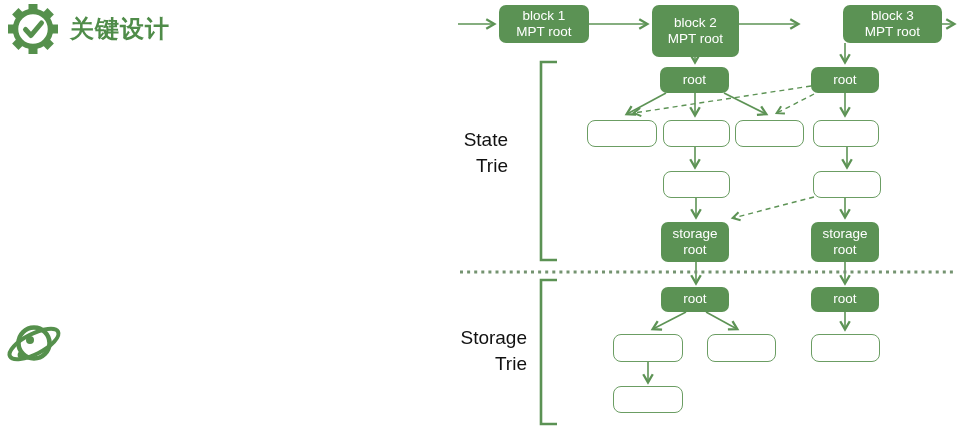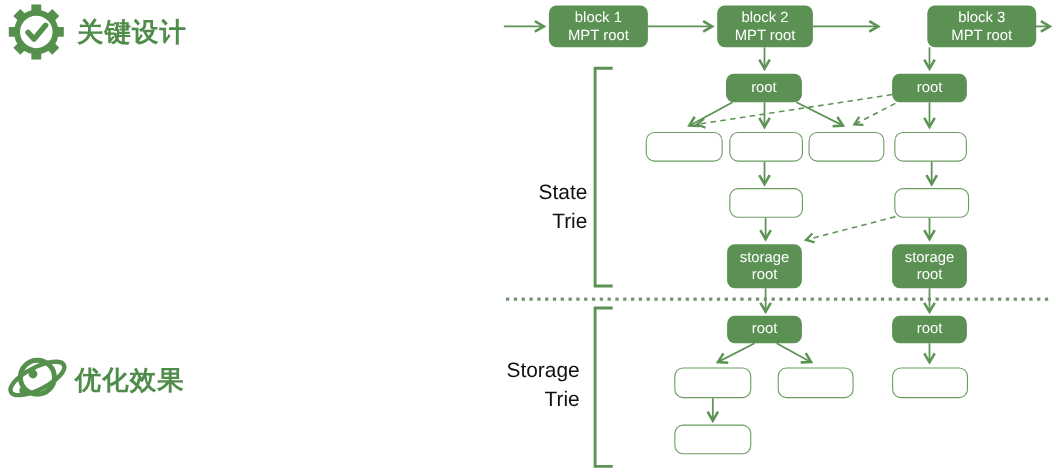--- a/index.html
+++ b/index.html
@@ -69,21 +69,20 @@
 
   <svg class="icon-svg" style="left:3px; top:313px;" width="62" height="62" viewBox="0 0 62 62">
     <g stroke="#55904c" fill="none">
       <circle cx="31" cy="30" r="15.5" stroke-width="4.5"></circle>
       <ellipse cx="31" cy="31" rx="27" ry="10" stroke-width="4" transform="rotate(-27 31 31)"></ellipse>
       <circle cx="27" cy="27" r="4" fill="#55904c" stroke="none"></circle>
       <circle cx="18" cy="42" r="3.4" fill="#55904c" stroke="none"></circle>
     </g>
   </svg>
 
-  <div class="abs section-title" style="left:68px; top:330px;">优化效果</div>
 
 
   <svg class="overlay" viewBox="0 0 520 433">
     <defs>
       <marker id="ah" viewBox="0 0 10 10" refX="7.2" refY="5" markerWidth="8.5" markerHeight="8.5" orient="auto">
         <path d="M1.5,1.5 L7.5,5 L1.5,8.5" fill="none" stroke="#5d9355" stroke-width="1.7"></path>
       </marker>
     </defs>
 
     <g stroke="#5d9355" stroke-width="1.6" fill="none" marker-end="url(#ah)">
@@ -125,21 +124,21 @@
     <path d="M20,272 H517" stroke="#749370" stroke-width="3" stroke-dasharray="3 4.1" fill="none"></path>
 
     <g stroke="#5b9254" stroke-width="2.6" fill="none">
       <path d="M117,62 H101 V260 H117"></path>
       <path d="M117,280 H101 V424 H117"></path>
     </g>
   </svg>
 
   <div class="gbox" style="left:499px; top:5px; width:90px; height:38px;">block 1
 MPT root</div>
-  <div class="gbox" style="left:652px; top:5px; width:87px; height:38px;">block 2
+  <div class="gbox" style="left:652px; top:5px; width:87px; height:52px;">block 2
 MPT root</div>
   <div class="gbox" style="left:843px; top:5px; width:99px; height:38px;">block 3
 MPT root</div>
 
   <div class="gbox" style="left:660px; top:67px; width:69px; height:26px;">root</div>
   <div class="gbox" style="left:811px; top:67px; width:68px; height:26px;">root</div>
 
   <div class="wbox" style="left:587px; top:120px; width:70px; height:27px;"></div>
   <div class="wbox" style="left:663px; top:120px; width:67px; height:27px;"></div>
   <div class="wbox" style="left:735px; top:120px; width:69px; height:27px;"></div>
@@ -154,18 +153,18 @@
 root</div>
 
   <div class="gbox" style="left:661px; top:287px; width:68px; height:25px;">root</div>
   <div class="gbox" style="left:811px; top:287px; width:68px; height:25px;">root</div>
 
   <div class="wbox" style="left:613px; top:334px; width:70px; height:28px;"></div>
   <div class="wbox" style="left:707px; top:334px; width:69px; height:28px;"></div>
   <div class="wbox" style="left:811px; top:334px; width:69px; height:28px;"></div>
   <div class="wbox" style="left:613px; top:386px; width:70px; height:27px;"></div>
 
-  <div class="trie-label" style="left:454px; top:127px; width:80px;margin-top:36px;">State
+  <div class="trie-label" style="left:428px; top:127px; width:80px;">State
 Trie</div>
   <div class="trie-label" style="left:437px; top:325px; width:90px;">Storage
 Trie</div>
 
 </div>
 
 </body></html>

